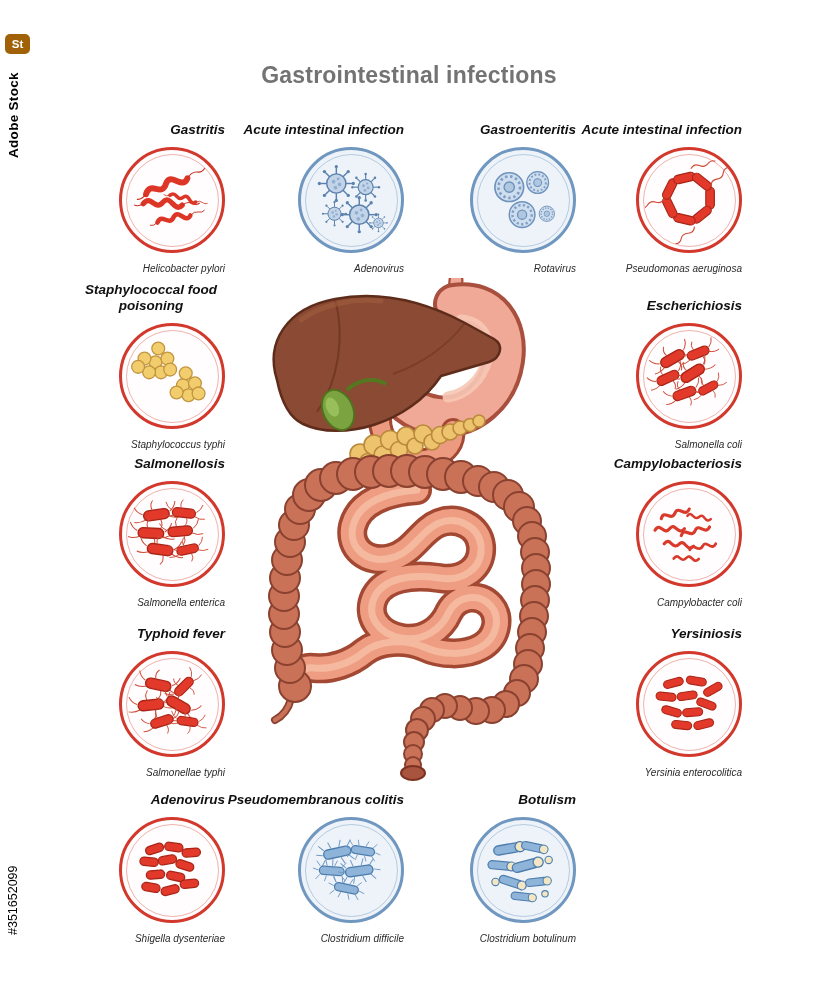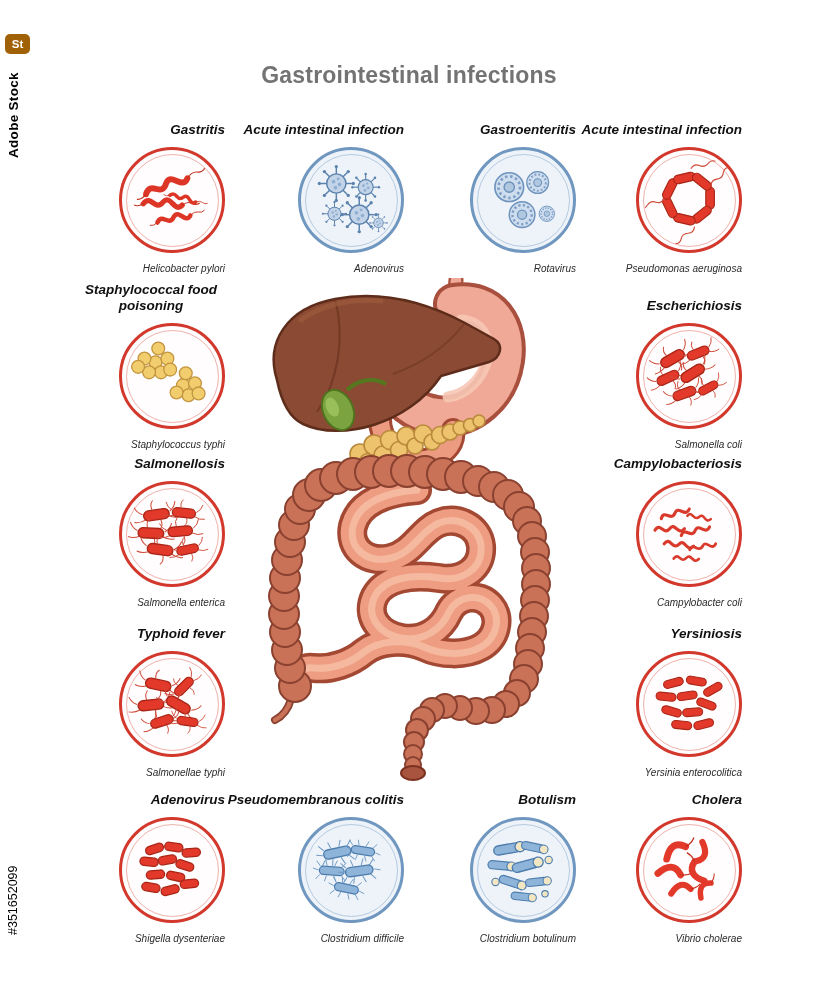--- a/index.html
+++ b/index.html
@@ -344,34 +344,20 @@
         <use href="#sporeRod" transform="translate(63,61) rotate(-6) scale(0.82)"></use>
         <use href="#sporeRod" transform="translate(47,77) rotate(6) scale(0.8)"></use>
         <circle cx="76" cy="37" r="4" fill="#f3e7c3" stroke="#4d7dad" stroke-width="1.2"></circle>
         <circle cx="18" cy="61" r="4" fill="#f3e7c3" stroke="#4d7dad" stroke-width="1.2"></circle>
         <circle cx="72" cy="74" r="3.5" fill="#f3e7c3" stroke="#4d7dad" stroke-width="1.2"></circle>
       </svg>
     </div>
     <div class="pathogen">Clostridium botulinum</div>
   </div>
 
-  <div class="cell red" style="left:572px;top:774px">
-    <div class="disease">Cholera</div>
-    <div class="circle">
-      <svg class="pic" viewBox="0 0 96 96">
-        <use href="#vib" transform="translate(33,27) rotate(-12)"></use>
-        <use href="#vib" transform="translate(61,29) rotate(130) scale(0.9)"></use>
-        <use href="#vib" transform="translate(27,50) rotate(25)"></use>
-        <use href="#vib" transform="translate(57,50) rotate(-95) scale(0.95)"></use>
-        <use href="#vib" transform="translate(39,69) rotate(8) scale(0.88)"></use>
-        <use href="#vib" transform="translate(65,69) rotate(-35) scale(0.8)"></use>
-      </svg>
-    </div>
-    <div class="pathogen">Vibrio cholerae</div>
-  </div>
 
   <svg class="anatomy" viewBox="0 0 334 506">
     <g>
       <path d="M213,2 L210,34" stroke="#a84f3e" stroke-width="15" fill="none" stroke-linecap="round"></path>
       <path d="M213,2 L210,34" stroke="#f0a996" stroke-width="10.5" fill="none" stroke-linecap="round"></path>
     </g>
     <g>
       <path d="M211,26 C248,20 266,50 261,82 C256,116 228,142 194,138 C170,135 155,120 151,105" stroke="#a84f3e" stroke-width="42" fill="none" stroke-linecap="round"></path>
       <path d="M211,26 C248,20 266,50 261,82 C256,116 228,142 194,138 C170,135 155,120 151,105" stroke="#f0a996" stroke-width="34" fill="none" stroke-linecap="round"></path>
       <path d="M218,42 C240,44 249,62 244,82 C239,101 224,116 205,119" stroke="#f7c6b5" stroke-width="11" fill="none" stroke-linecap="round" opacity="0.9"></path>

